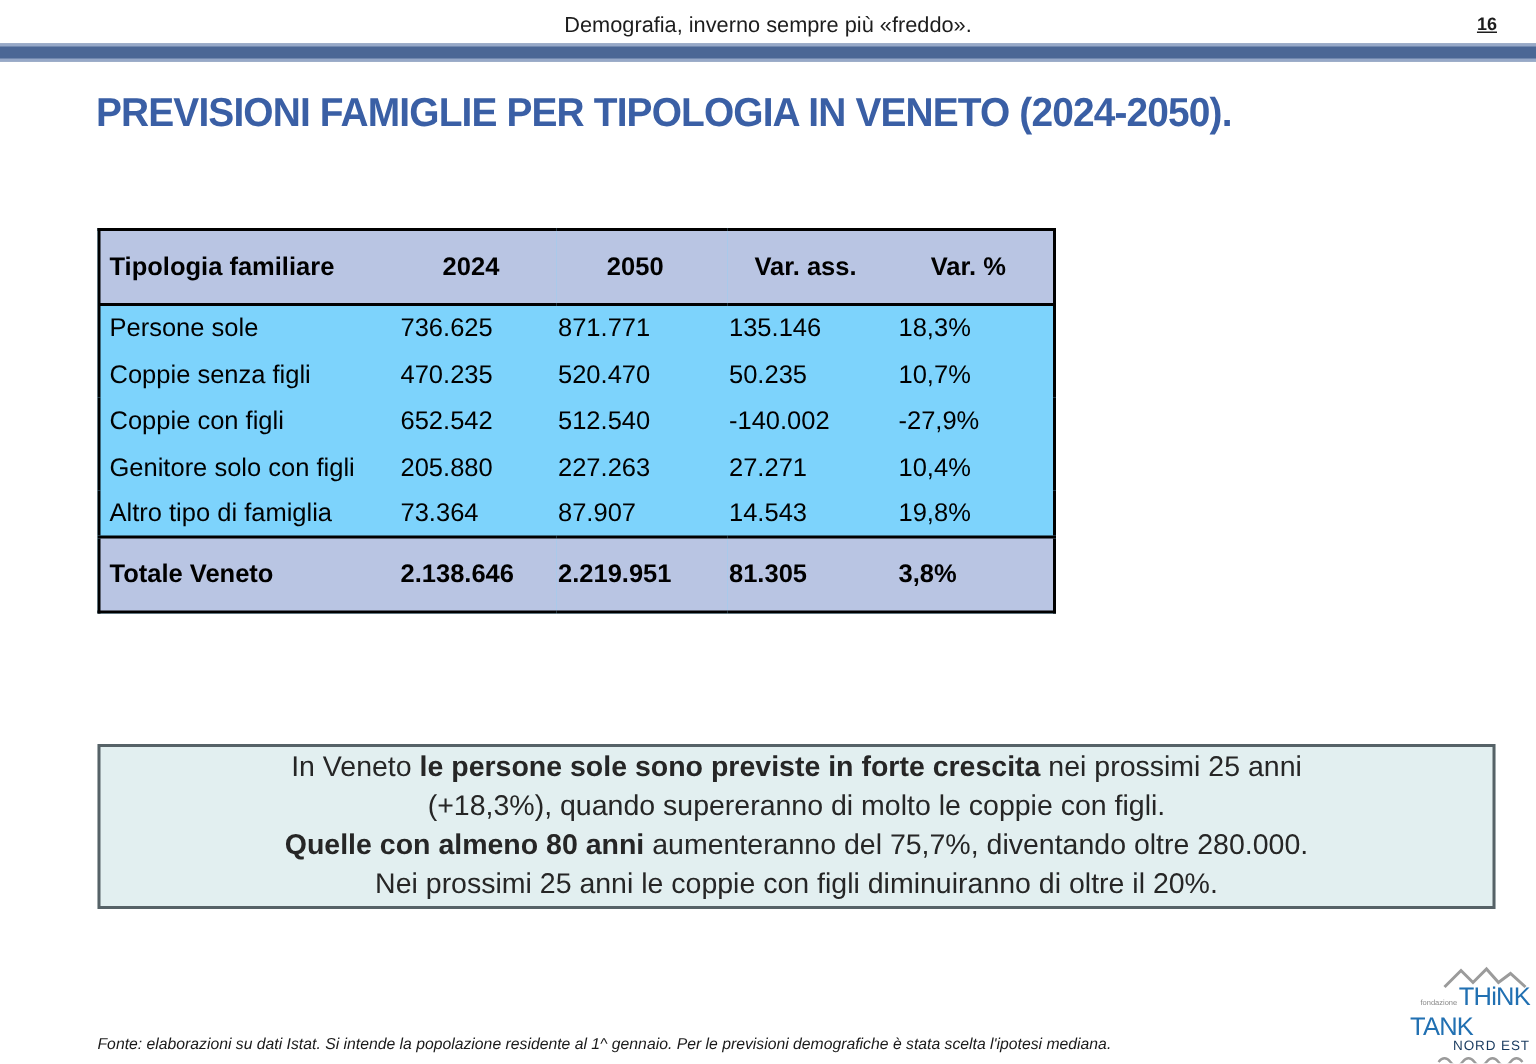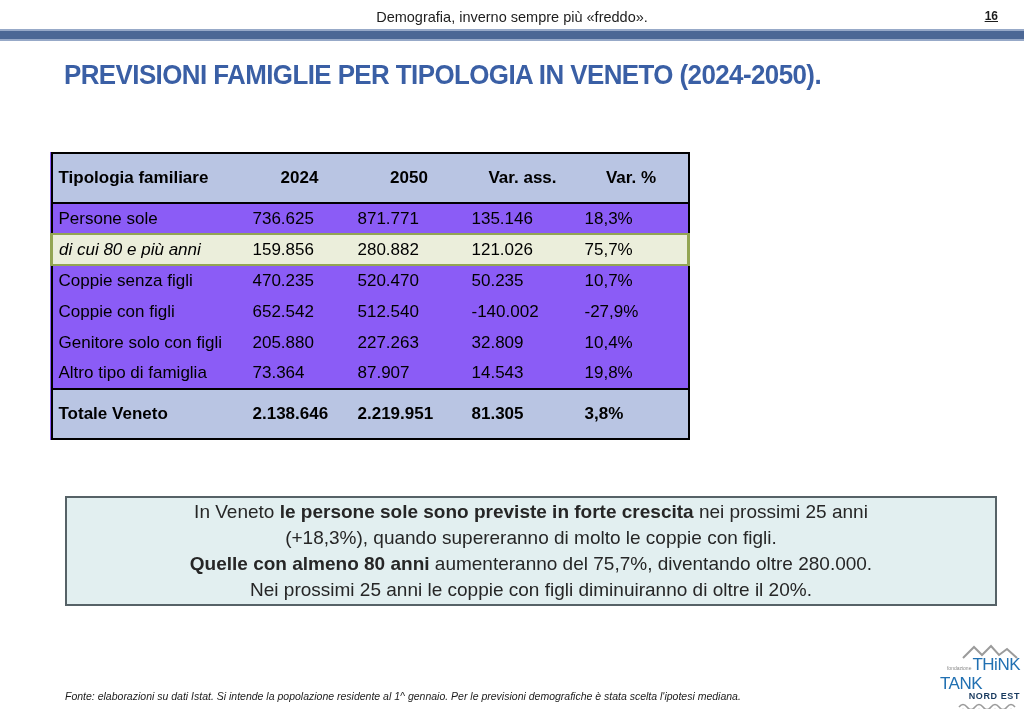--- a/index.html
+++ b/index.html
@@ -12,23 +12,23 @@
   .top-bar { position:absolute; top:29px; left:0; width:1024px; height:12px;
              background:#4b6795; border-top:2px solid #97a9c8; border-bottom:2px solid #97a9c8;
              box-sizing:border-box; }
 
   
   .slide-title { position:absolute; top:60px; left:64px; font-size:27px; font-weight:bold;
                  color:#3a5fa5; letter-spacing:-0.6px; white-space:nowrap;
                  transform:scaleX(0.96); transform-origin:left center; }
 
   
-  .data-table { position:absolute; top:152px; left:50px; width:637px;
+  .data-table { position:absolute; top:152px; left:65px; width:637px;
                 border-collapse:collapse; table-layout:fixed; font-size:17px; color:#000;
-                border:2px solid #000; background:#8b5cf6; }
+                border:2px solid #000; background:#7dd3fc; }
   .data-table th, .data-table td { box-sizing:border-box; vertical-align:middle; }
   .data-table th { background:#b9c5e3; font-weight:bold; height:50px; border-bottom:2px solid #000; }
   .data-table th.num, .data-table td.num { padding-right:10px; }
   .data-table th.lbl, .data-table td.lbl { text-align:left; padding-left:6px; }
   .data-table td { height:31px; }
   tr.highlight td { background:#ebeedb; border-top:2px solid #93a553; border-bottom:2px solid #93a553; }
   tr.highlight td.lbl { border-left:3px solid #93a553; font-style:italic; }
   tr.highlight td.last { border-right:3px solid #93a553; }
   tr.total-row td { background:#b9c5e3; font-weight:bold; height:50px; border-top:2px solid #000; }
 
@@ -43,21 +43,21 @@
                  color:#1a1a1a; white-space:nowrap; }
 
   
   .logo { position:absolute; top:644px; right:4px; width:80px; display:flex; flex-direction:column;
           align-items:flex-end; }
   .logo-mountains { margin-right:2px; }
   .logo-think-row { display:flex; align-items:baseline; line-height:15px; margin-top:-2px; }
   .logo-fondazione { font-size:5px; color:#8a8a8a; margin-right:1px; }
   .logo-think, .logo-tank { font-size:17px; font-weight:normal; color:#2170b2; letter-spacing:-0.5px; }
   .logo-tank { align-self:flex-start; line-height:15px; }
-  .logo-nordest { font-size:9px; font-weight:bold; color:#17395e; letter-spacing:0.6px; line-height:11px; }
+  .logo-nordest { font-size:9px; font-weight:normal; color:#17395e; letter-spacing:0.6px; line-height:11px; }
   .logo-waves { margin-top:1px; }
 </style>
 </head>
 <body>
 
 <div class="slide">
 
   <div class="header-title">Demografia, inverno sempre più «freddo».</div>
   <div class="page-number">16</div>
   <div class="top-bar"></div>
@@ -82,46 +82,39 @@
       </tr>
     </thead>
     <tbody>
       <tr>
         <td class="lbl">Persone sole</td>
         <td class="num">736.625</td>
         <td class="num">871.771</td>
         <td class="num">135.146</td>
         <td class="num">18,3%</td>
       </tr>
-      <tr class="highlight">
-        <td class="lbl">di cui 80 e più anni</td>
-        <td class="num">159.856</td>
-        <td class="num">280.882</td>
-        <td class="num">121.026</td>
-        <td class="num last">75,7%</td>
-      </tr>
       <tr>
         <td class="lbl">Coppie senza figli</td>
         <td class="num">470.235</td>
         <td class="num">520.470</td>
         <td class="num">50.235</td>
         <td class="num">10,7%</td>
       </tr>
       <tr>
         <td class="lbl">Coppie con figli</td>
         <td class="num">652.542</td>
         <td class="num">512.540</td>
         <td class="num">-140.002</td>
         <td class="num">-27,9%</td>
       </tr>
       <tr>
         <td class="lbl">Genitore solo con figli</td>
         <td class="num">205.880</td>
         <td class="num">227.263</td>
-        <td class="num">32.809</td>
+        <td class="num">27.271</td>
         <td class="num">10,4%</td>
       </tr>
       <tr>
         <td class="lbl">Altro tipo di famiglia</td>
         <td class="num">73.364</td>
         <td class="num">87.907</td>
         <td class="num">14.543</td>
         <td class="num">19,8%</td>
       </tr>
       <tr class="total-row">

